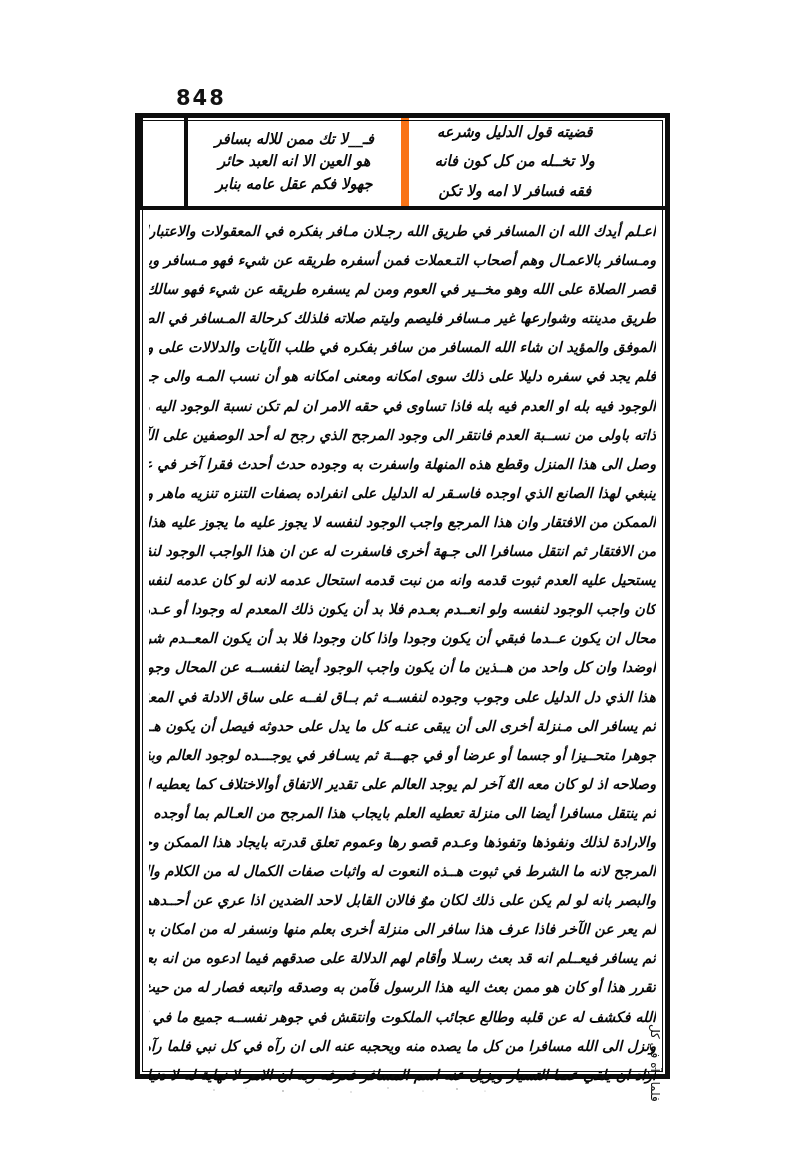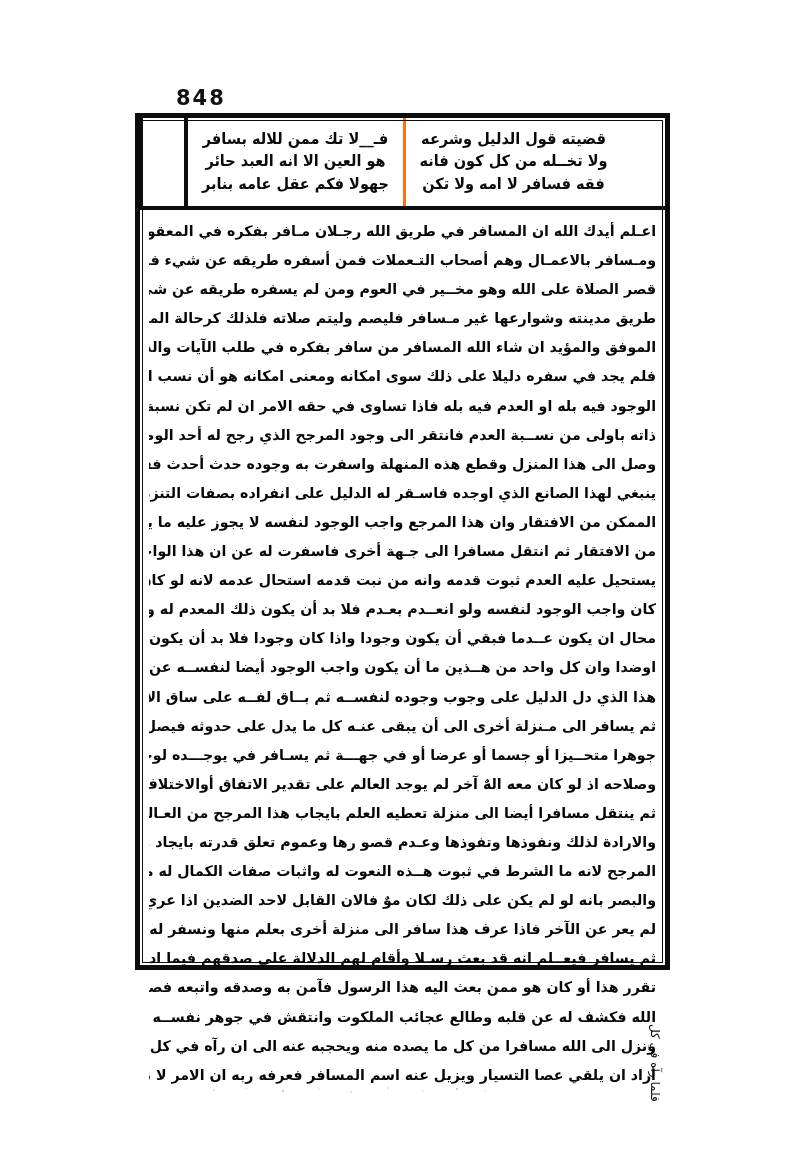--- a/index.html
+++ b/index.html
@@ -14,24 +14,25 @@
   #folio-number{
     position:absolute;left:176px;top:86px;
     font-size:21px;font-weight:700;color:#121212;
     letter-spacing:2px;
     font-family:"DejaVu Sans",sans-serif;
   }
 
   
   #page-frame{
     position:absolute;left:135px;top:113px;
-    width:535px;height:857px;
+    width:535px;height:966px;
     border:5px solid #0d0d0d;
     background:#ffffff;
     box-sizing:border-box;
+    font-style:italic;
   }
   #page-frame::after{          
     content:"";position:absolute;
     left:2px;top:2px;right:2px;bottom:2px;
     border:1px solid #0d0d0d;
     pointer-events:none;
   }
 
   
   #verse-box{
@@ -44,21 +45,21 @@
   .verse-cell{
     height:100%;box-sizing:border-box;
     display:flex;flex-direction:column;
     justify-content:center;
     padding:3px 5px 4px 5px;
     direction:rtl;
     overflow:hidden;
   }
   .verse-cell.spacer-right{width:44px;border-left:3px solid #0d0d0d;}
   .verse-cell.hemistich-a{flex:1 1 0;border-left:4px solid #0d0d0d;}
-  .verse-cell.hemistich-b{flex:1 1 0;border-left:3px solid #f97316;}
+  .verse-cell.hemistich-b{flex:1 1 0;border-left:8px solid #f97316;justify-content:space-between;}
   .verse-cell.spacer-left{width:44px;}
   .verse-line{
     font-size:14.5px;line-height:1.52;
     color:#0a0a0a;white-space:nowrap;
     text-align:center;font-weight:600;
     font-family:"DejaVu Sans",sans-serif;
     transform:scaleY(1.06);
   }
 
   

